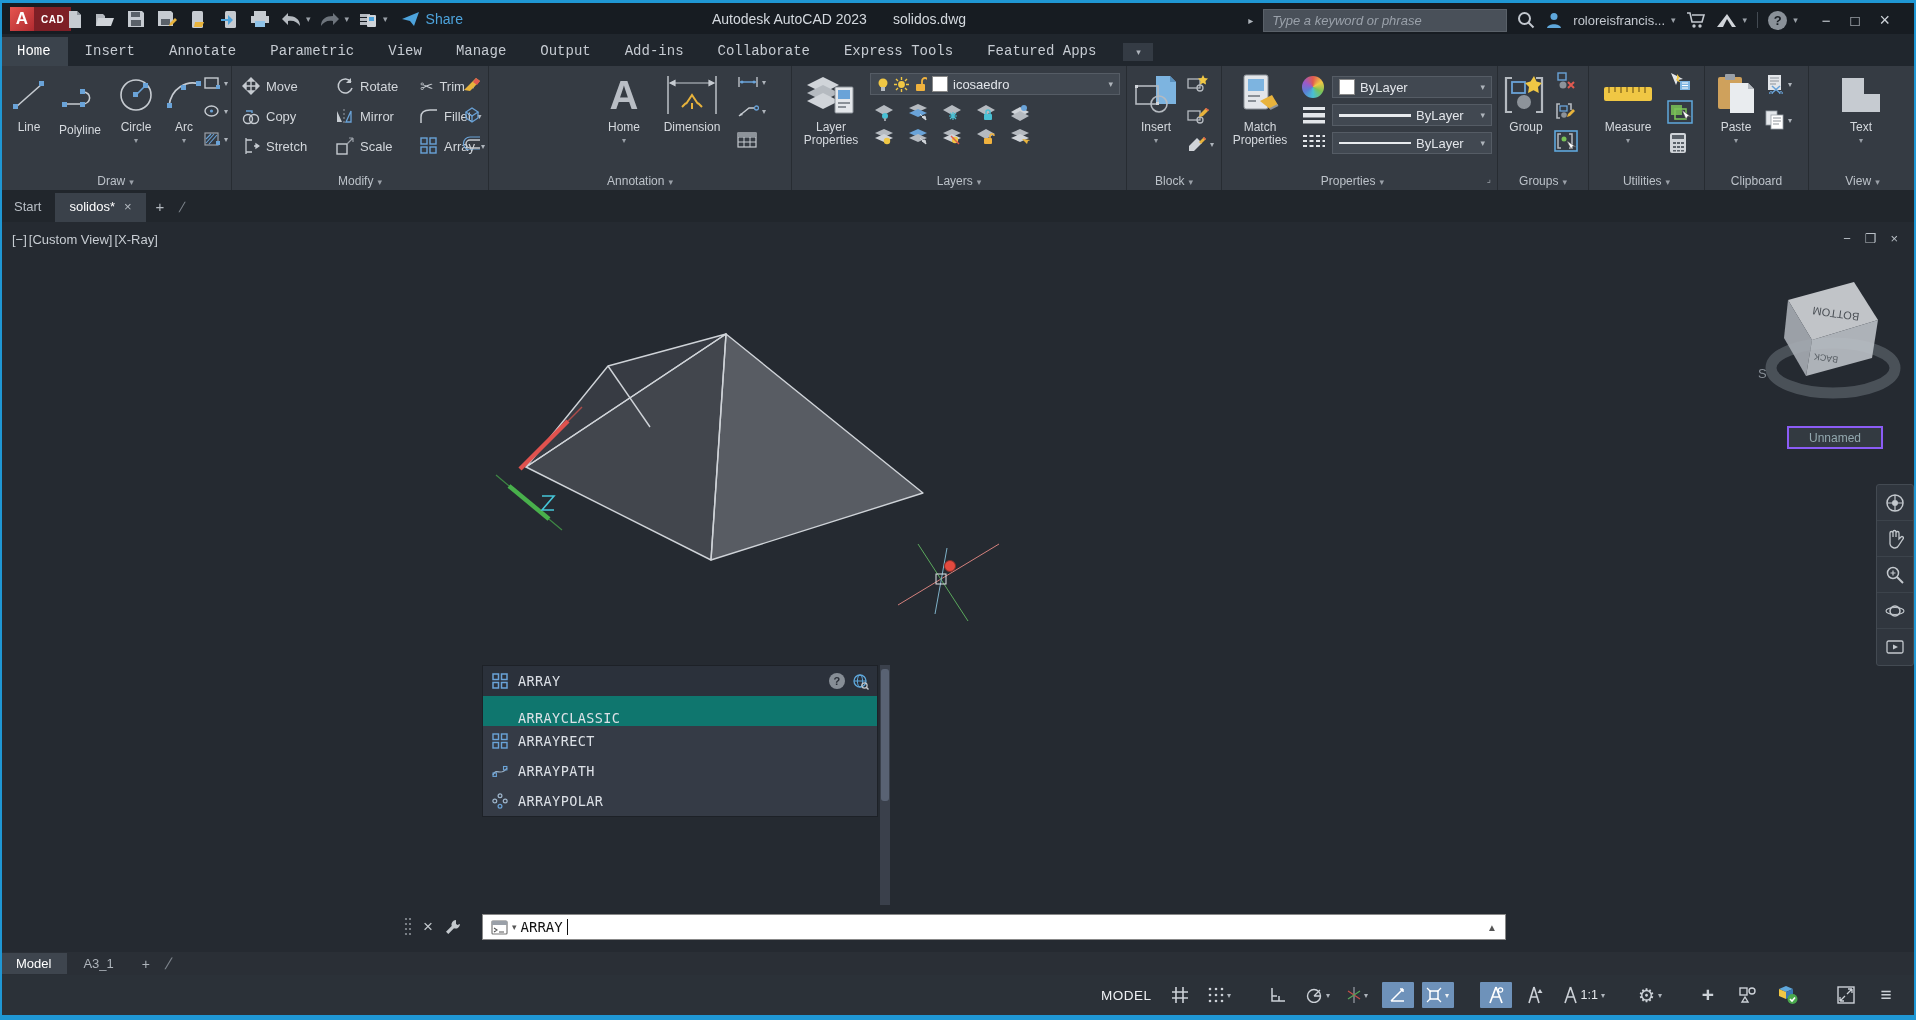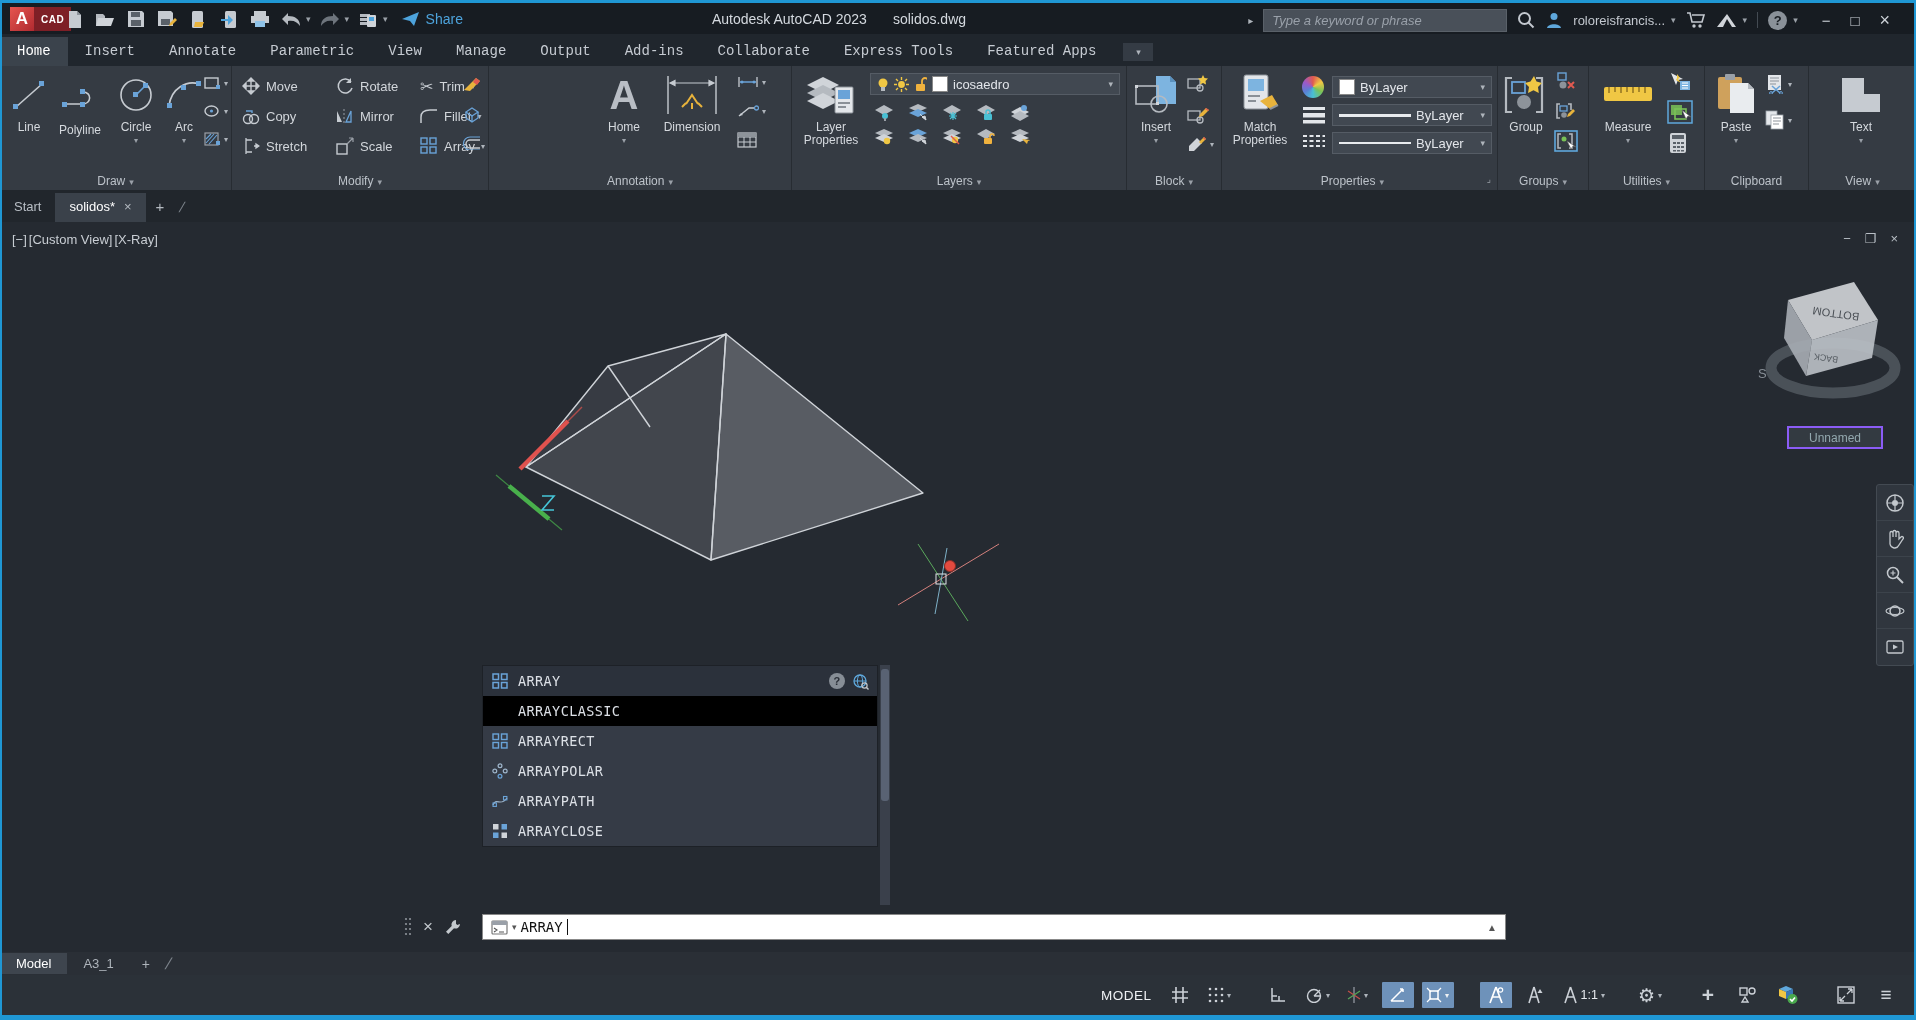--- a/index.html
+++ b/index.html
@@ -70,21 +70,21 @@
   .navbar{left:1876px;top:262px;width:36px;background:#30363e;border:1px solid #434a52;border-radius:3px;}
   .navbar .ncell{width:36px;height:36px;display:flex;align-items:center;justify-content:center;
            border-bottom:1px solid #3c434b;box-sizing:border-box;}
   .navbar .ncell:last-child{border-bottom:none;}
   
   .popup{left:482px;top:665px;width:396px;background:#353b46;border:1px solid #1d2127;box-sizing:border-box;z-index:10;}
   .prow{height:30px;display:flex;align-items:center;gap:10px;padding:0 8px;box-sizing:border-box;
         font-family:"DejaVu Sans Mono",monospace;font-size:13.5px;color:#dde1e7;letter-spacing:.4px;}
   .prow .picon{width:17px;display:flex;justify-content:center;}
   .prow.sel{background:#2b313b;}
-  .prow.hov{background:#000000;}
+  .prow.hov{background:#0f766e;align-items:flex-end;}
   .prow.last{background:#232830;color:#f0f2f5;font-weight:bold;}
   .prow .pright{margin-left:auto;display:flex;align-items:center;gap:7px;}
   .pscroll{left:880px;top:665px;width:10px;height:240px;background:#3a404b;z-index:10;}
   .pthumb{position:absolute;left:1px;top:4px;width:8px;height:132px;background:#596273;border-radius:3px;}
   
   .cmdgrip{left:404px;top:915px;height:24px;display:flex;align-items:center;gap:11px;color:#aeb4bb;z-index:11;}
   .cmdfield{left:482px;top:914px;width:1024px;height:26px;background:#fff;border:1px solid #888;
             display:flex;align-items:center;padding:0 8px;gap:4px;box-sizing:border-box;z-index:11;}
   .cmdtext{font-family:"DejaVu Sans Mono",monospace;font-size:14px;color:#111;}
   .cmdcaret{width:1.5px;height:16px;background:#111;}
@@ -886,48 +886,37 @@
             <rect x="9.5" y="1" width="5.5" height="5.5" fill="none" stroke="#6aa3d8" stroke-width="1.4"></rect>
             <rect x="1" y="9.5" width="5.5" height="5.5" fill="none" stroke="#6aa3d8" stroke-width="1.4"></rect>
             <rect x="9.5" y="9.5" width="5.5" height="5.5" fill="none" stroke="#6aa3d8" stroke-width="1.4"></rect>
           </svg>
         </span>
       <span>ARRAYRECT</span>
     </div>
     <div class="prow">
       <span class="picon">
           <svg width="16" height="16" viewBox="0 0 16 16">
+            <path d="M1 12C4 4 9 14 15 5" fill="none" stroke="#9fb6cc" stroke-width="1.3"></path>
+            <rect x="1" y="10" width="3.4" height="3.4" fill="none" stroke="#6aa3d8" stroke-width="1.1"></rect>
+            <rect x="11.5" y="3.5" width="3.4" height="3.4" fill="none" stroke="#6aa3d8" stroke-width="1.1"></rect>
+          </svg>
+        </span>
+      <span>ARRAYPATH</span>
+    </div>
+    <div class="prow">
+      <span class="picon">
+          <svg width="16" height="16" viewBox="0 0 16 16">
             <circle cx="8" cy="2.8" r="1.9" fill="none" stroke="#9fb6cc" stroke-width="1.2"></circle>
             <circle cx="2.8" cy="8" r="1.9" fill="none" stroke="#9fb6cc" stroke-width="1.2"></circle>
             <circle cx="13.2" cy="8" r="1.9" fill="none" stroke="#9fb6cc" stroke-width="1.2"></circle>
             <circle cx="8" cy="13.2" r="1.9" fill="none" stroke="#6aa3d8" stroke-width="1.2"></circle>
           </svg>
         </span>
       <span>ARRAYPOLAR</span>
-    </div>
-    <div class="prow">
-      <span class="picon">
-          <svg width="16" height="16" viewBox="0 0 16 16">
-            <path d="M1 12C4 4 9 14 15 5" fill="none" stroke="#9fb6cc" stroke-width="1.3"></path>
-            <rect x="1" y="10" width="3.4" height="3.4" fill="none" stroke="#6aa3d8" stroke-width="1.1"></rect>
-            <rect x="11.5" y="3.5" width="3.4" height="3.4" fill="none" stroke="#6aa3d8" stroke-width="1.1"></rect>
-          </svg>
-        </span>
-      <span>ARRAYPATH</span>
-    </div>
-    <div class="prow">
-      <span class="picon">
-          <svg width="16" height="16" viewBox="0 0 16 16">
-            <rect x="1" y="1" width="5.5" height="5.5" fill="#d0d4d9"></rect>
-            <rect x="9.5" y="1" width="5.5" height="5.5" fill="#6aa3d8"></rect>
-            <rect x="1" y="9.5" width="5.5" height="5.5" fill="#6aa3d8"></rect>
-            <rect x="9.5" y="9.5" width="5.5" height="5.5" fill="#d0d4d9"></rect>
-          </svg>
-        </span>
-      <span>ARRAYCLOSE</span>
     </div>
   </div>
   <div class="abs pscroll">
       <div class="pthumb"></div>
     </div>
 
   <div class="abs cmdgrip">
     <svg width="8" height="22" viewBox="0 0 8 22">
         <g fill="#8d939a">
           <circle cx="2" cy="3" r="1.1"></circle>

